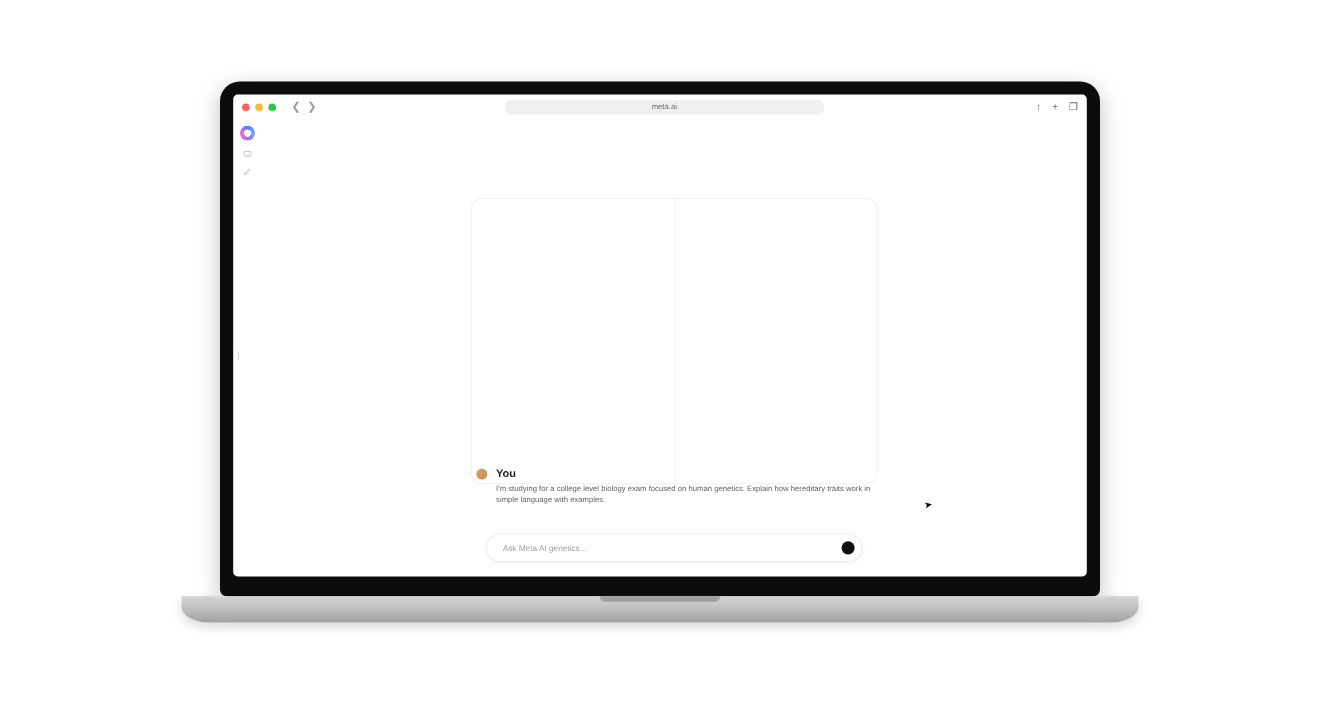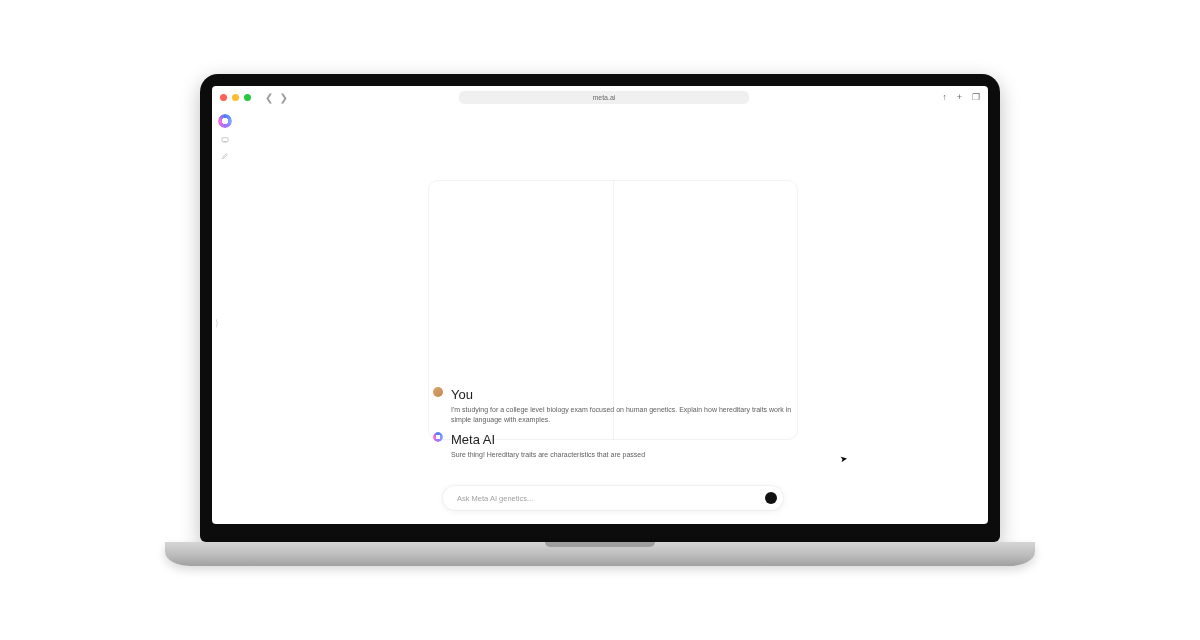--- a/index.html
+++ b/index.html
@@ -152,21 +152,21 @@
       flex-shrink: 0;
       margin-top: 1px;
     }
     .avatar.user { background: linear-gradient(135deg, #d9a76f, #c48850); }
     .avatar.ai {
       background: conic-gradient(#4a7cff, #7aa5ff, #a56bff, #ff6bd6, #4a7cff);
       -webkit-mask: radial-gradient(circle, transparent 2.2px, black 2.4px);
       mask: radial-gradient(circle, transparent 2.2px, black 2.4px);
     }
     .msg-body { flex: 1; }
-    .msg-name { font-weight: 400; color: #222; font-size: 13px; margin-bottom: 1px; }
+    .msg-name { font-weight: 700; color: #222; font-size: 10px; margin-bottom: 1px; }
     .msg-text { color: #606060; font-size: 7px; }
     .input-bar {
       position: absolute;
       bottom: 14px;
       left: 50%;
       transform: translateX(-50%);
       width: 340px;
       height: 24px;
       border-radius: 14px;
       background: #fff;
@@ -275,27 +275,20 @@
           <div class="canvas-ghost"></div>
 
           <div class="chat">
             <div class="msg">
               <div class="avatar user"></div>
               <div class="msg-body">
                 <div class="msg-name">You</div>
                 <div class="msg-text">I'm studying for a college level biology exam focused on human genetics. Explain how hereditary traits work in simple language with examples.</div>
               </div>
             </div>
-            <div class="msg">
-              <div class="avatar ai"></div>
-              <div class="msg-body">
-                <div class="msg-name">Meta AI</div>
-                <div class="msg-text">Sure thing! Hereditary traits are characteristics that are passed</div>
-              </div>
-            </div>
           </div>
 
           <div class="input-bar">
             <div class="input-text">Ask Meta AI genetics...</div>
             <div class="send-btn"></div>
           </div>
 
           <div class="cursor">➤</div>
         </div>
       </div>

